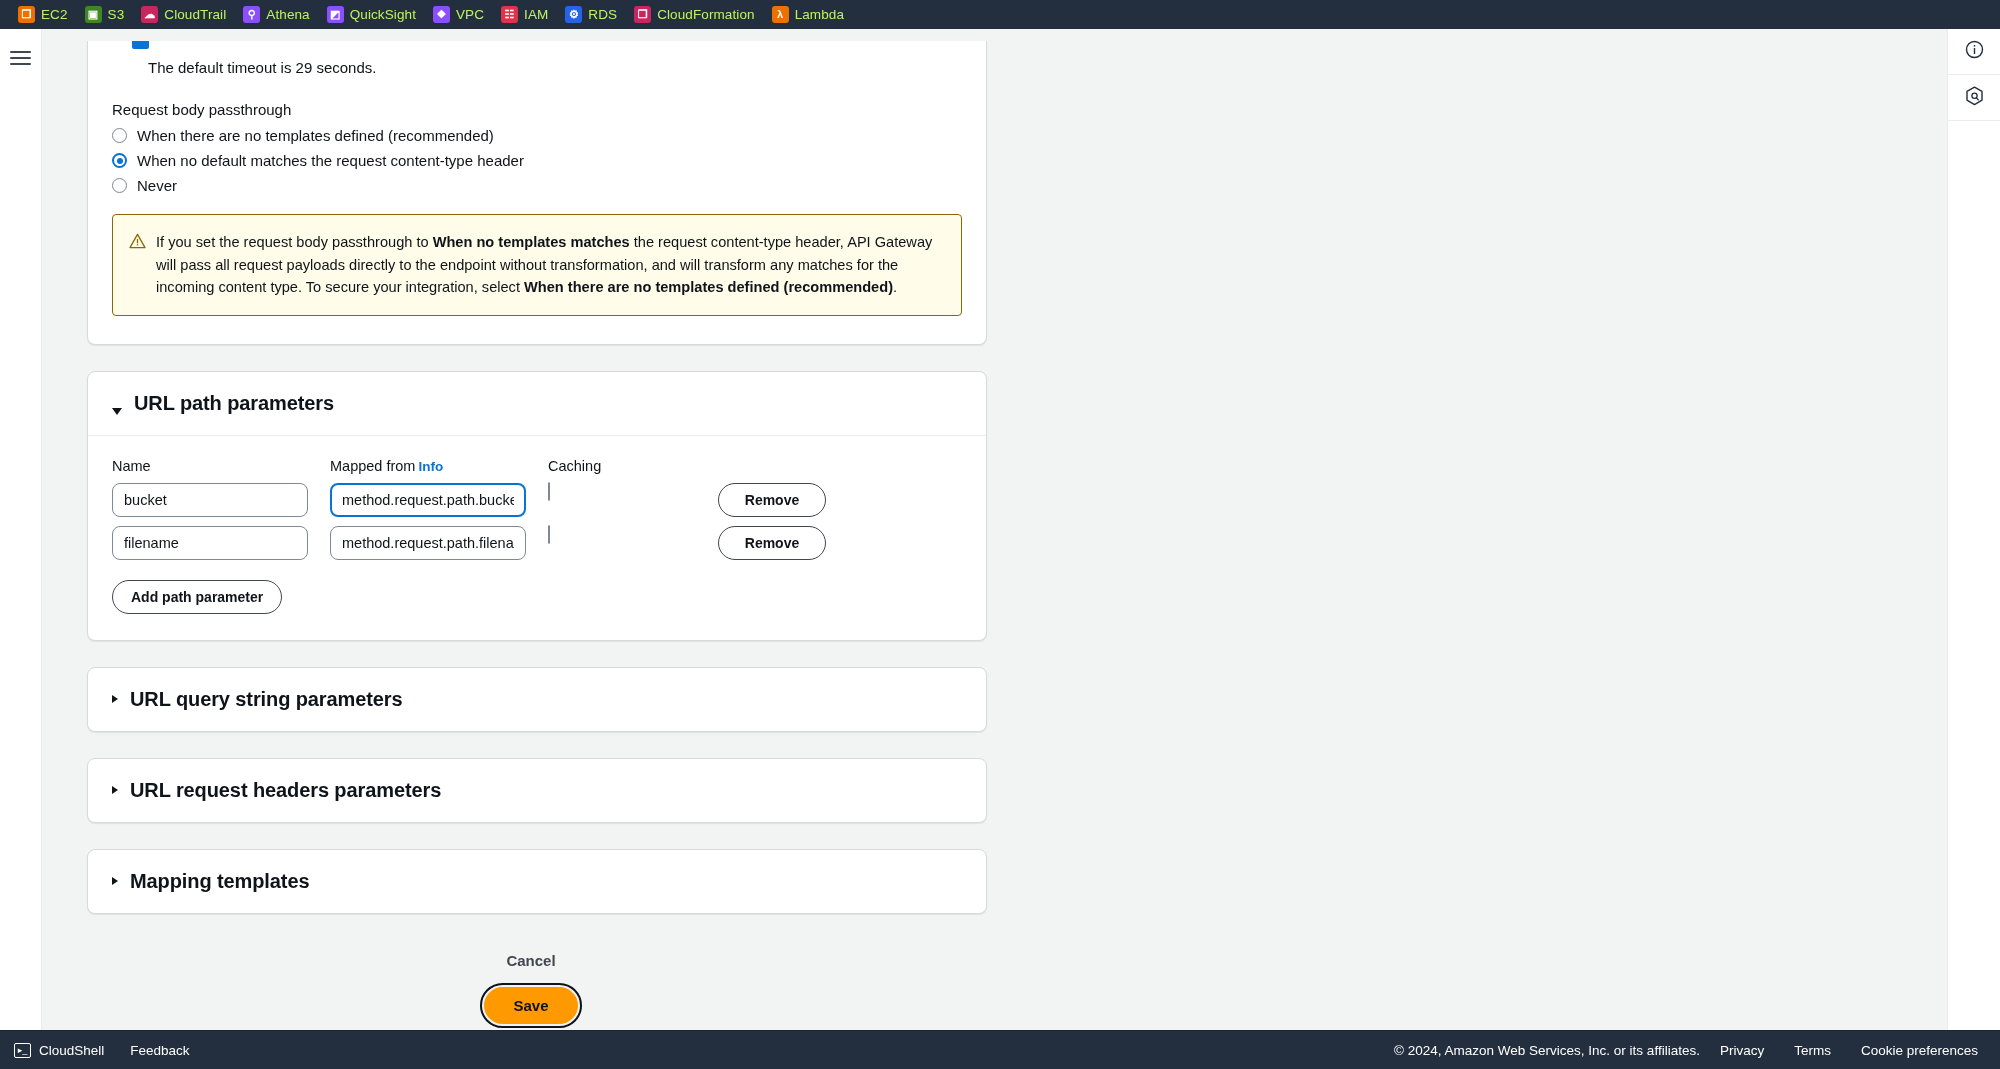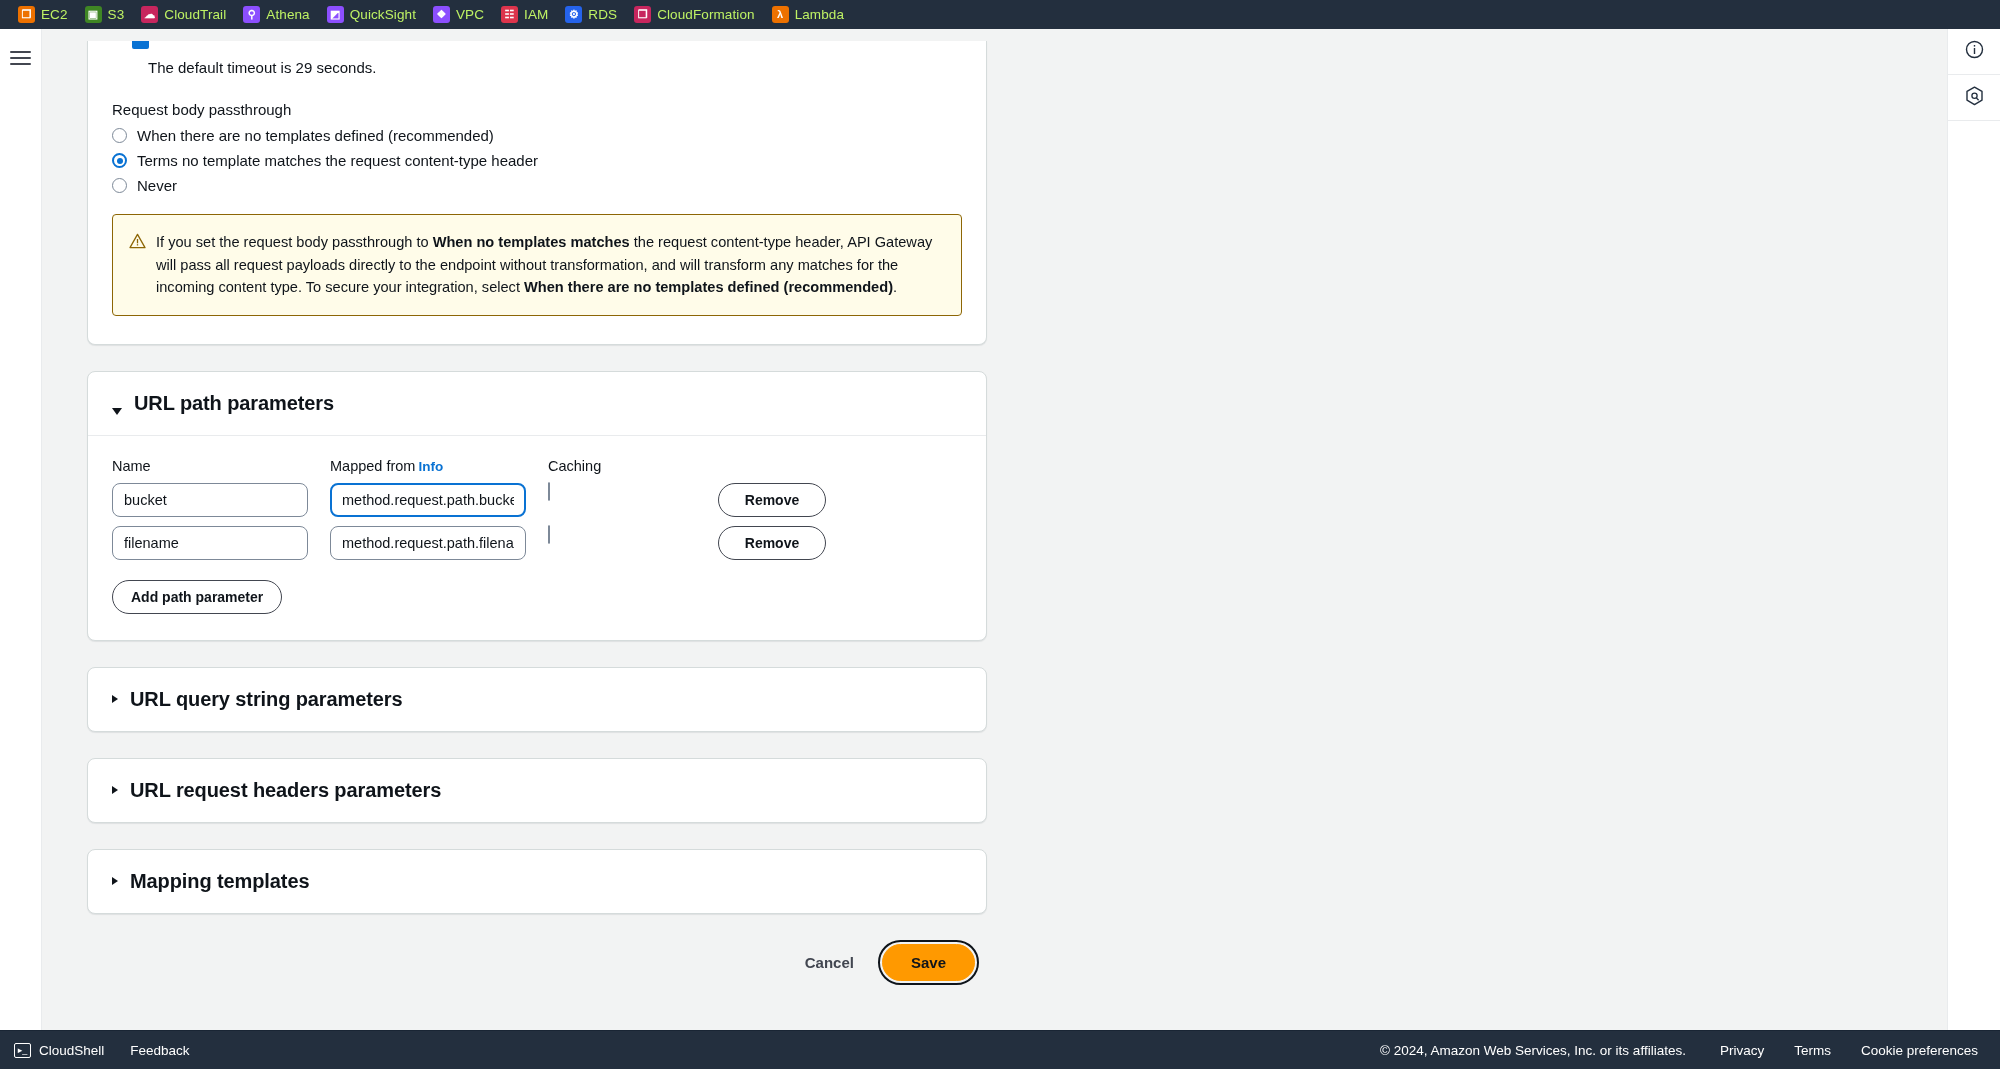--- a/index.html
+++ b/index.html
@@ -225,20 +225,21 @@
   }
   .btn-remove { width: 108px; }
   .btn-add { margin-top: 20px; }
 
   
   .actions {
     display: flex; justify-content: flex-end; align-items: center;
     gap: 10px;
     margin-top: 30px;
     padding-right: 12px;
+    flex-direction: column;
   }
   .btn-link {
     background: transparent; border: none;
     font-size: 15px; font-weight: 700; color: #424650;
     font-family: "Liberation Sans", sans-serif;
     padding: 8px 18px; cursor: pointer;
   }
   .btn-save {
     background: #ff9900;
     border: 1px solid #ff9900;
@@ -254,21 +255,21 @@
 
   
   .footer {
     height: 39px;
     background: #232f3e;
     display: flex; align-items: center;
     padding: 0 22px 0 14px;
     border-top: 1px solid #192534;
   }
   .f-left { display: flex; align-items: center; gap: 26px; }
-  .f-right { margin-left: auto; display: flex; align-items: flex-end; gap: 34px; }
+  .f-right { margin-left: auto; display: flex; align-items: flex-end; gap: 20px; }
   .f-item {
     color: #ffffff; font-size: 13.5px; cursor: pointer;
     white-space: nowrap;
   }
   .f-copy { color: #ffffff; font-size: 13.5px; }
   .cloudshell { display: flex; align-items: center; gap: 8px; cursor: pointer; }
   .cs-ico {
     width: 17px; height: 15px;
     border: 1.6px solid #ffffff; border-radius: 2px;
     display: flex; align-items: center; justify-content: center;
@@ -362,21 +363,21 @@
 
         <div class="field-label">Request body passthrough</div>
 
         <div id="radiogroup">
             <div class="radio-row">
               <span class="radio"></span>
               <span class="radio-label">When there are no templates defined (recommended)</span>
             </div>
             <div class="radio-row">
               <span class="radio checked"></span>
-              <span class="radio-label">Terms no template matches the request content-type header</span>
+              <span class="radio-label">When no default matches the request content-type header</span>
             </div>
             <div class="radio-row">
               <span class="radio"></span>
               <span class="radio-label">Never</span>
             </div>
           </div>
 
         <div class="alert">
           <span class="alert-ico">
             <svg width="17" height="16" viewBox="0 0 17 16">

